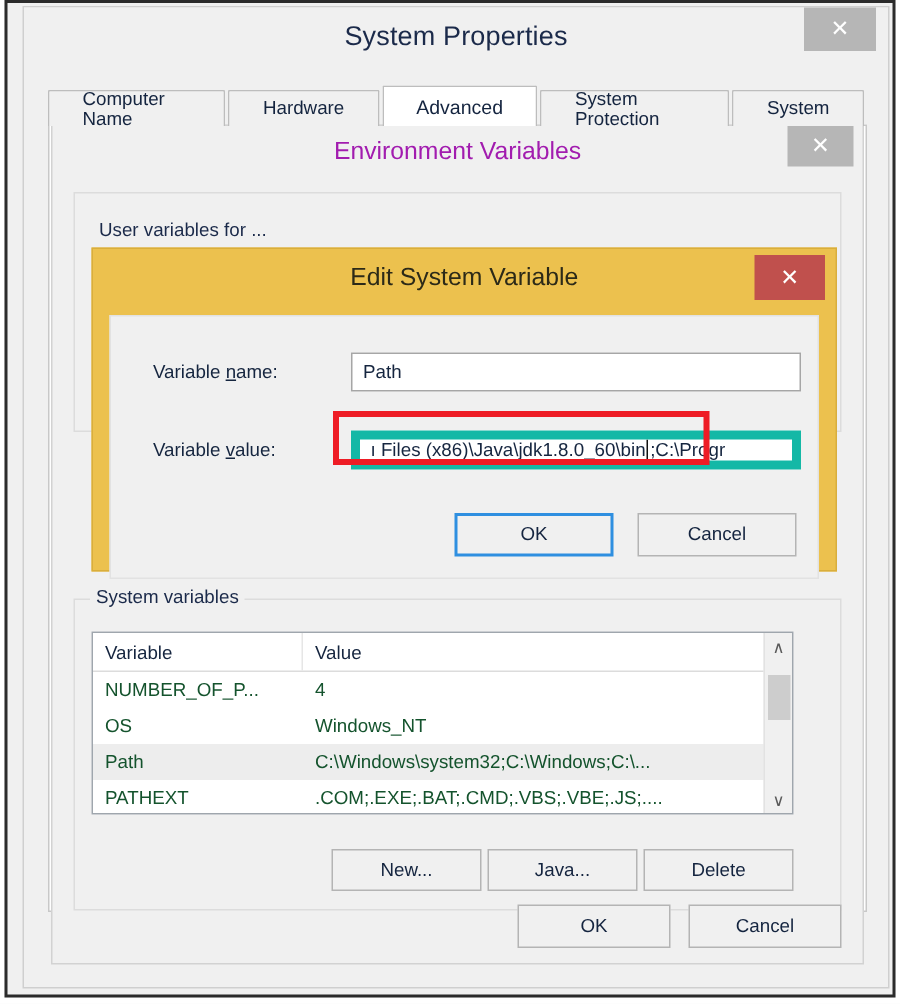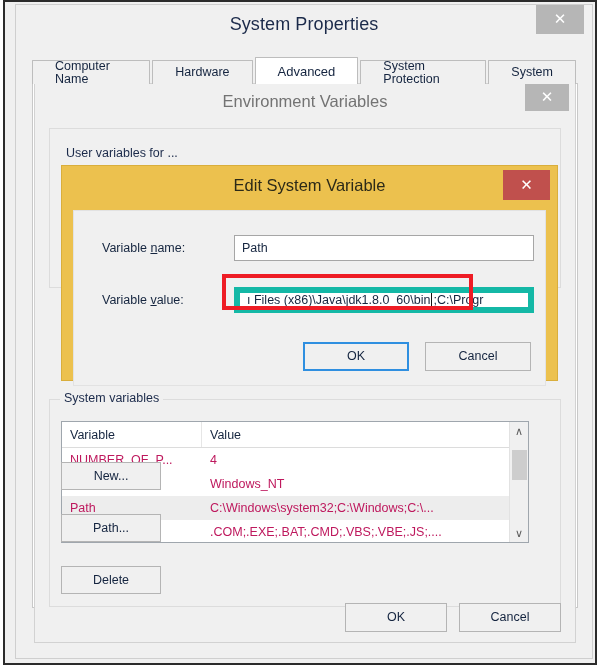--- a/index.html
+++ b/index.html
@@ -118,21 +118,21 @@
   }
   .envvars-titlebar {
     position: relative;
     height: 38px;
   }
   .envvars-title {
     position: absolute;
     left: 0; right: 0; top: 8px;
     text-align: center;
     font-size: 16.5px;
-    color: #737373;
+    color: #a21caf;
   }
   .winclose.ev {
     right: 6px; top: 0px;
     width: 44px; height: 27px;
   }
 
   
   .uservars-group {
     position: absolute;
     left: 14px; top: 44px;
@@ -189,21 +189,21 @@
     height: 100%;
   }
   .varlist-header .col.c1 { width: 140px; border-right: 1px solid #e6e6e6; }
   .varlist-header .col.c2 { flex: 1; }
 
   .varrow {
     display: flex;
     height: 24px;
     align-items: center;
     font-size: 12.5px;
-    color: #be185d;
+    color: #14532d;
   }
   .varrow.selected { background: #ededed; }
   .varrow .cell { padding-left: 8px; overflow: hidden; white-space: nowrap; }
   .varrow .cell.c1 { width: 140px; }
   .varrow .cell.c2 { flex: 1; }
 
   
   .vscroll {
     position: absolute;
     right: 0; top: 0;
@@ -243,22 +243,21 @@
   .btn.focus {
     border: 2px solid #2f8fe0;
   }
 
   .crud-row {
     position: absolute;
     left: 11px; bottom: 12px;
     width: 468px;
     display: flex;
     justify-content: flex-end;
-    gap: 24px;
-    flex-direction: column;
+    gap: 4px;
   }
   .crud-row .btn { width: 100px; height: 28px; }
 
   .ev-footer {
     position: absolute;
     right: 14px; bottom: 10px;
     display: flex;
     gap: 12px;
   }
   .ev-footer .btn { width: 102px; height: 29px; }
@@ -427,21 +426,21 @@
 
           <div class="vscroll">
             <div class="arrow up">∧</div>
             <div class="thumb"></div>
             <div class="arrow down">∨</div>
           </div>
         </div>
 
         <div class="crud-row">
           <div class="btn">New...</div>
-          <div class="btn">Path...</div>
+          <div class="btn">Java...</div>
           <div class="btn">Delete</div>
         </div>
       </div>
 
       <div class="ev-footer">
         <div class="btn">OK</div>
         <div class="btn">Cancel</div>
       </div>
     </div>
 

